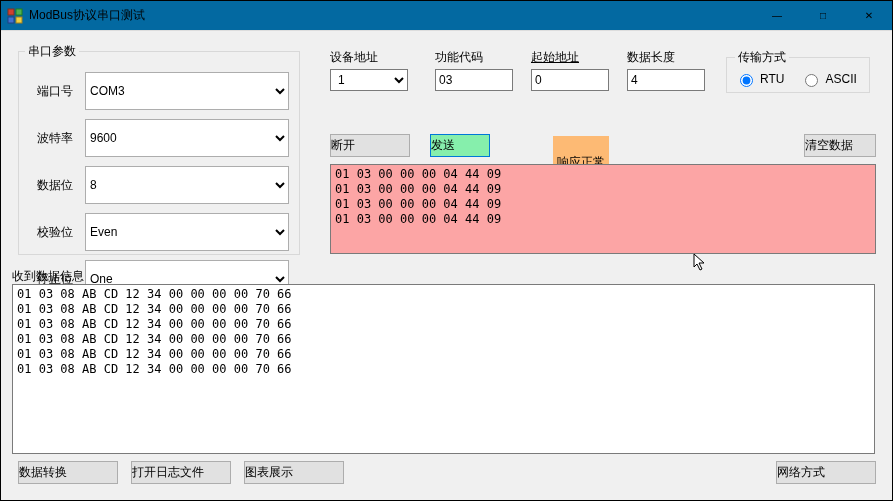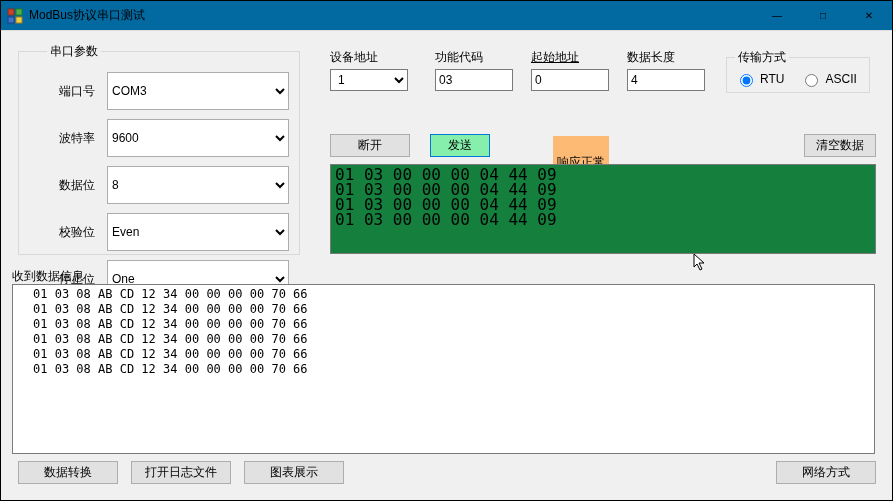--- a/index.html
+++ b/index.html
@@ -38,21 +38,21 @@
   .client {
     position: relative;
     height: calc(100% - 30px);
     background: #f0f0f0;
   }
 
   fieldset {
     position: absolute;
     border: 1px solid #d8d8d8;
     margin: 0;
-    padding: 8px 10px 10px 28px;
+    padding: 8px 10px 10px 6px;
     background: #f0f0f0;
   }
   legend { font-size: 12px; padding: 0 3px; }
 
   .serial-group {
     left: 17px; top: 12px; width: 282px; height: 212px;
   }
   .serial-row {
     display: flex; align-items: center; margin-top: 9px;
   }
@@ -91,64 +91,64 @@
   .trans-group .radios { display: flex; gap: 16px; margin-top: 3px; }
   .trans-group label { display: flex; align-items: center; gap: 4px; }
 
   .btn {
     position: absolute;
     height: 23px;
     border: 1px solid #adadad;
     background: #e1e1e1;
     font-size: 12px;
     padding: 0;
-    text-align: center;
+    text-align: left;
     line-height: 21px;
     cursor: default;
   }
   .btn-discon { left: 329px; top: 103px; width: 80px; }
   .btn-send   { left: 429px; top: 103px; width: 60px; border: 1px solid #0078d7; background: #86efac; }
   .btn-clear  { left: 803px; top: 103px; width: 72px; }
 
   .status-lbl {
     position: absolute;
     left: 552px; top: 105px;
     background: #fdba74;
     padding: 18px 4px;
   }
 
   .send-log {
     position: absolute;
     left: 329px; top: 133px;
     width: 546px; height: 90px;
     border: 1px solid #7a7a7a;
-    background: #15803d;
+    background: #fca5a5;
     font-family: Consolas, monospace;
-    font-size: 16px;
+    font-size: 12px;
     white-space: pre;
     padding: 2px 4px;
     overflow-y: scroll;
     resize: none;
     line-height: 15px;
   }
 
   .recv-label {
     position: absolute;
     left: 11px; top: 237px;
   }
   .recv-log {
     position: absolute;
     left: 11px; top: 253px;
     width: 863px; height: 170px;
     border: 1px solid #7a7a7a;
     background: #fff;
     font-family: Consolas, monospace;
     font-size: 12px;
     white-space: pre;
-    padding: 2px 20px;
+    padding: 2px 4px;
     overflow-y: scroll;
     resize: none;
     line-height: 15px;
   }
 
   .btn-convert { left: 17px;  top: 430px; width: 100px; }
   .btn-openlog { left: 130px; top: 430px; width: 100px; }
   .btn-chart   { left: 243px; top: 430px; width: 100px; }
   .btn-netmode { left: 775px; top: 430px; width: 100px; }
 

